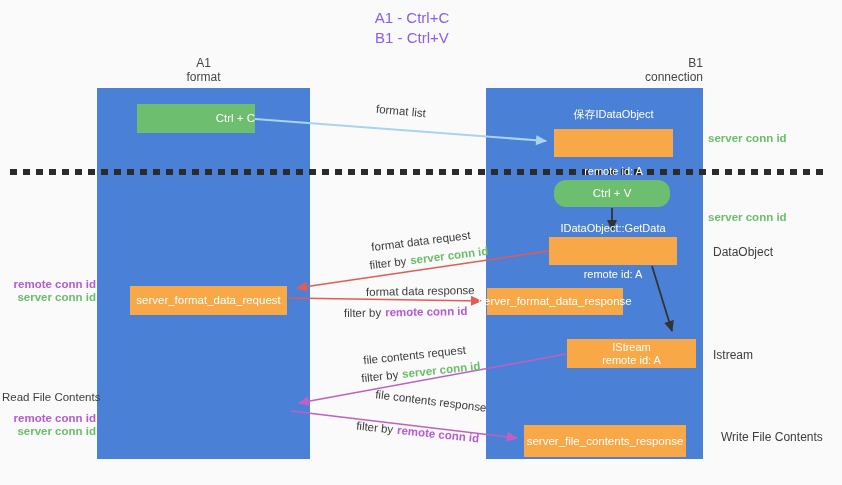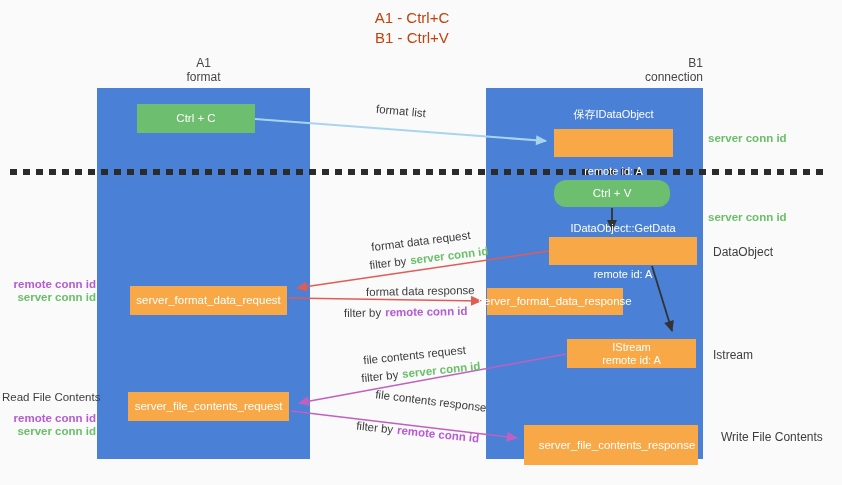--- a/index.html
+++ b/index.html
@@ -1,20 +1,20 @@
 <!DOCTYPE html>
 <html><head>
 <meta charset="utf-8">
 <style>
   html,body{margin:0;padding:0;}
   body{font-family:"Liberation Sans",sans-serif;background:#f7f7f7;}
   .canvas{position:relative;width:842px;height:485px;background:#fafafa;overflow:hidden;}
 
   .title{position:absolute;left:297px;top:8px;width:230px;text-align:center;
-         font-size:15px;line-height:20px;color:#c2410c;}
+         font-size:15px;line-height:20px;color:#8b5cf6;}
 
   .lane-header{position:absolute;top:56px;text-align:center;font-size:12px;
                line-height:14px;color:#464646;}
   .lane{position:absolute;top:88px;height:371px;background:#4a80d5;z-index:1;}
 
   .dotted{position:absolute;left:10px;top:169px;width:814px;height:6px;z-index:2;
           background-image:repeating-linear-gradient(to right,#2b2b2b 0 7px,transparent 7px 13px);}
 
   .arrow-layer{position:absolute;left:0;top:0;z-index:3;pointer-events:none;}
 
@@ -70,56 +70,53 @@
     </defs>
     <line x1="255" y1="119" x2="546" y2="141" stroke="#a8d4f0" stroke-width="2" marker-end="url(#m-blue)"></line>
     <line x1="612" y1="208" x2="612" y2="230" stroke="#333333" stroke-width="1.8" marker-end="url(#m-black)"></line>
     <line x1="549" y1="251" x2="297" y2="288" stroke="#e05c55" stroke-width="1.5" marker-end="url(#m-red)"></line>
     <line x1="289" y1="298" x2="481" y2="301" stroke="#e05c55" stroke-width="1.5" marker-end="url(#m-red)"></line>
     <line x1="652" y1="266" x2="672" y2="331" stroke="#333333" stroke-width="1.8" marker-end="url(#m-black)"></line>
     <line x1="566" y1="354" x2="299" y2="403" stroke="#c060c0" stroke-width="1.5" marker-end="url(#m-magenta)"></line>
     <line x1="291" y1="411" x2="517" y2="438" stroke="#c060c0" stroke-width="1.5" marker-end="url(#m-magenta)"></line>
   </svg>
 
-  <div class="box green" style="left:137px;top:104px;width:118px;height:29px;">
+  <div class="box green" style="left:137px;top:104px;width:118px;height:29px;align-items:flex-end;">
     <span>Ctrl + C</span>
   </div>
 
   <div class="box orange" style="left:554px;top:129px;width:119px;height:28px;font-size:11px;gap:44px;">
     <span>保存IDataObject</span>
     <span>remote id: A</span>
   </div>
 
   <div class="box green" style="left:554px;top:180px;width:116px;height:27px;border-radius:12px;">
     <span>Ctrl + V</span>
   </div>
 
-  <div class="box orange" style="left:549px;top:237px;width:148px;height:28px;font-size:11px;gap:33px;">
+  <div class="box orange" style="left:549px;top:237px;width:128px;height:28px;font-size:11px;gap:33px;">
     <span>IDataObject::GetData</span>
     <span>remote id: A</span>
   </div>
 
   <div class="box orange" style="left:130px;top:286px;width:157px;height:29px;">
     <span>server_format_data_request</span>
   </div>
 
   <div class="box orange" style="left:487px;top:288px;width:136px;height:27px;">
     <span>server_format_data_response</span>
   </div>
 
   <div class="box orange" style="left:567px;top:339px;width:129px;height:29px;font-size:11px;">
     <span>IStream</span>
     <span>remote id: A</span>
   </div>
 
-  <div class="box orange" style="left:128px;top:392px;width:161px;height:29px;">
-    <span>server_file_contents_request</span>
-  </div>
 
-  <div class="box orange" style="left:524px;top:425px;width:162px;height:40px;padding-left:12px;">
+  <div class="box orange" style="left:524px;top:425px;width:162px;height:32px;">
     <span>server_file_contents_response</span>
   </div>
 
   <div class="lbl" style="left:376px;top:105px;transform:rotate(5deg);">format list</div>
 
   <div class="lbl" style="left:371px;top:235px;transform:rotate(-7deg);">format data request</div>
   <div class="lbl" style="left:369px;top:252px;transform:rotate(-7deg);">
     <span class="filter-gap">filter by</span><span class="green-t">server conn id</span>
   </div>
 

